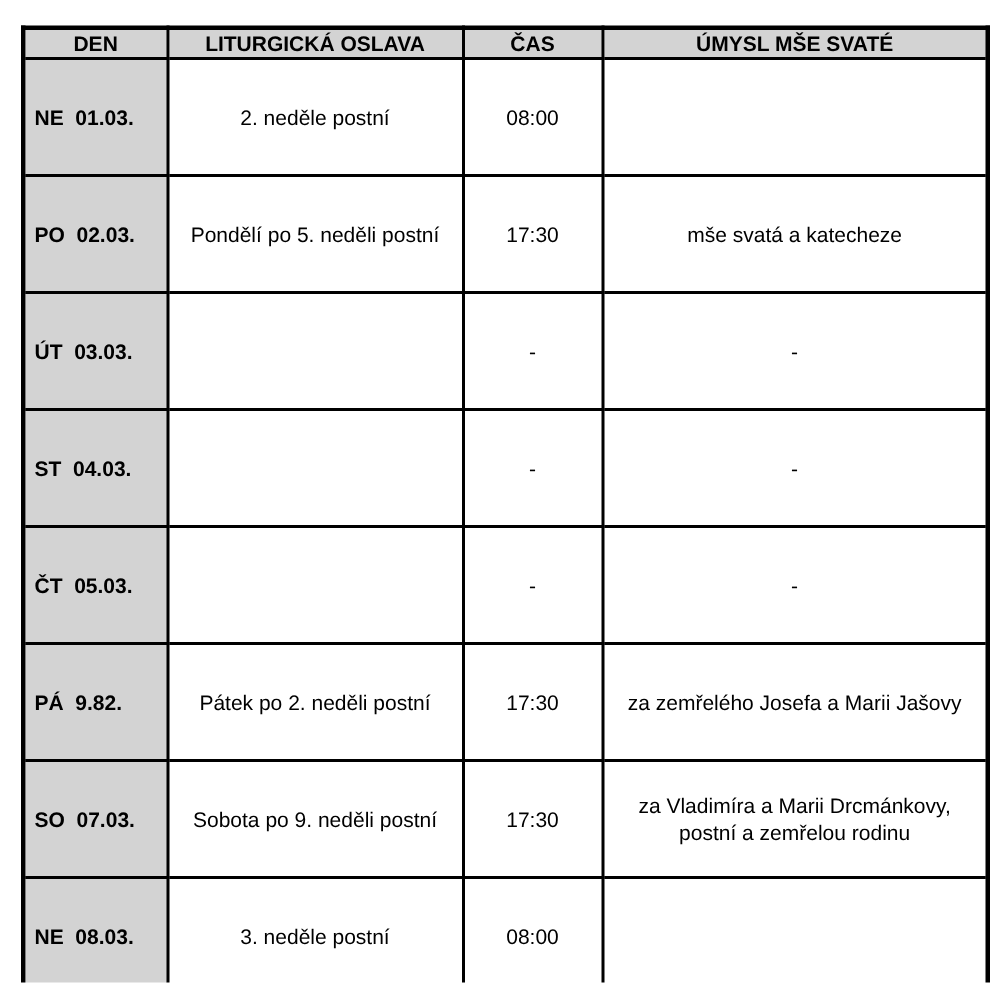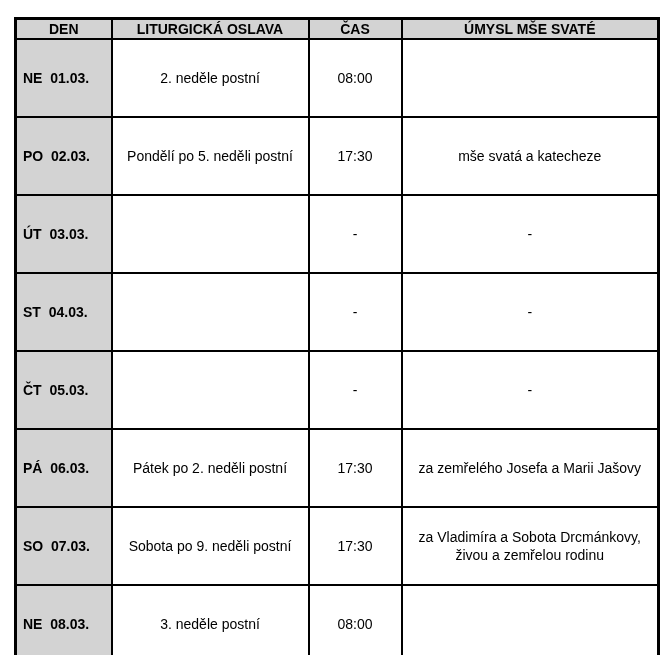--- a/index.html
+++ b/index.html
@@ -113,30 +113,30 @@
           <td class="col-cas">-</td>
           <td class="col-umysl">-</td>
         </tr>
         <tr class="data-row">
           <td class="col-den">ČT  05.03.</td>
           <td class="col-oslava"></td>
           <td class="col-cas">-</td>
           <td class="col-umysl">-</td>
         </tr>
         <tr class="data-row">
-          <td class="col-den">PÁ  06.03.</td>
+          <td class="col-den">PÁ  9.82.</td>
           <td class="col-oslava">Pátek po 2. neděli postní</td>
           <td class="col-cas">17:30</td>
           <td class="col-umysl">za zemřelého Josefa a Marii Jašovy</td>
         </tr>
         <tr class="data-row">
           <td class="col-den">SO  07.03.</td>
           <td class="col-oslava">Sobota po 9. neděli postní</td>
           <td class="col-cas">17:30</td>
-          <td class="col-umysl">za Vladimíra a Sobota Drcmánkovy, živou a zemřelou rodinu</td>
+          <td class="col-umysl">za Vladimíra a Marii Drcmánkovy, postní a zemřelou rodinu</td>
         </tr>
         <tr class="data-row">
           <td class="col-den">NE  08.03.</td>
           <td class="col-oslava">3. neděle postní</td>
           <td class="col-cas">08:00</td>
           <td class="col-umysl"></td>
         </tr>
       </tbody>
   </table>
 </div>

